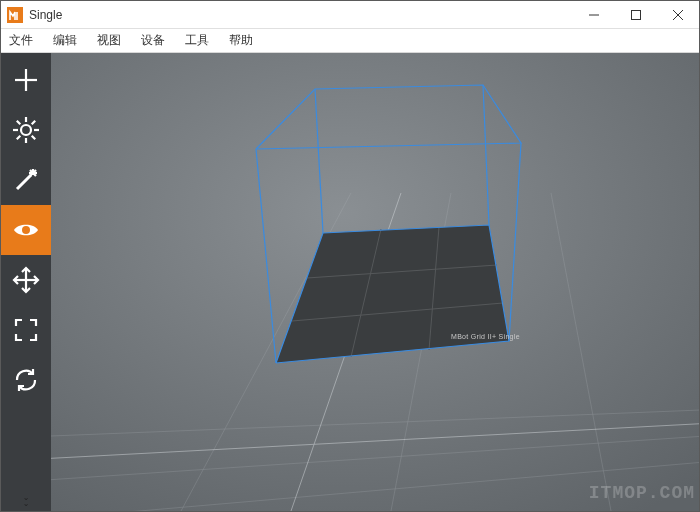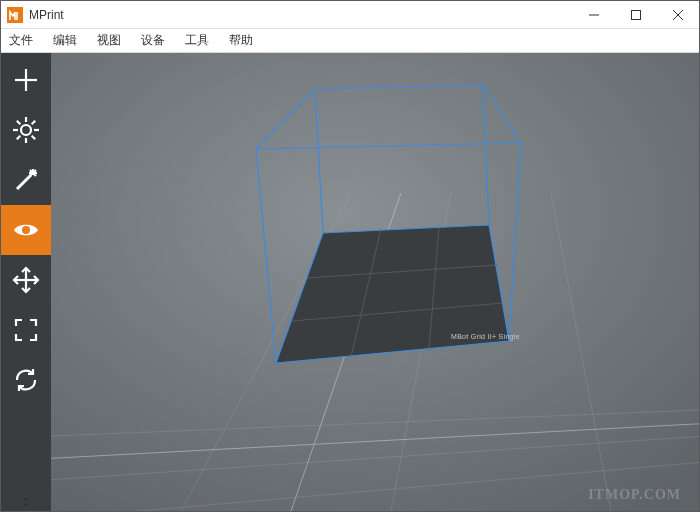--- a/index.html
+++ b/index.html
@@ -17,35 +17,35 @@
 .client { flex: 1; display: flex; background: #6f7478; position: relative; }
 .toolbar { width: 50px; background: #3a3d40; display: flex; flex-direction: column; align-items: center; padding-top: 2px; }
 .tool-btn { width: 50px; height: 50px; display: flex; align-items: center; justify-content: center; cursor: pointer; }
 .tool-btn.active { background: #e87b1a; }
 .tool-btn svg { width: 30px; height: 30px; fill: none; stroke: #fff; stroke-width: 2.2; }
 .tool-btn.active svg { stroke: #fff; fill: #fff; }
 .toolbar-bottom { flex:1; display:flex; flex-direction:column; justify-content:flex-end; padding-bottom:4px; }
 .collapse-arrows { display:flex; flex-direction:column; align-items:center; gap:-2px; color:#222; font-size:8px; line-height:6px; }
 .viewport { flex: 1; position: relative; overflow: hidden; }
 .viewport svg.scene { position: absolute; inset: 0; width: 100%; height: 100%; }
-.watermark { position: absolute; right: 18px; bottom: 8px; font-size: 14px; font-weight: 700; letter-spacing: 1px; color: rgba(255,255,255,0.22); font-family: Liberation Serif, serif; }
+.watermark { position: absolute; right: 4px; bottom: 8px; font-size: 18px; font-weight: 700; letter-spacing: 1px; color: rgba(255,255,255,0.22); font-family: Liberation Mono, monospace; }
 .bed-label { position:absolute; font-size:7px; color:#c8c8c8; letter-spacing:0.3px; }
 </style>
 </head>
 <body>
 
 <div class="window">
 
   <div class="titlebar">
     <div class="app-icon">
       <svg viewBox="0 0 12 12">
           <path d="M1 11 L1 3 L4 7 L6 3 L6 11 M8 11 L8 3" stroke="#fff" stroke-width="1.6" fill="none"></path>
         </svg>
     </div>
-    <span class="title-text">MPrint</span>
+    <span class="title-text">Single</span>
     <div class="title-spacer"></div>
     <div class="win-btn">
       <svg viewBox="0 0 10 10">
           <line x1="0" y1="5" x2="10" y2="5" stroke="#333" stroke-width="1"></line>
         </svg>
     </div>
     <div class="win-btn">
       <svg viewBox="0 0 10 10">
           <rect x="0.5" y="0.5" width="9" height="9" stroke="#333" stroke-width="1" fill="none"></rect>
         </svg>

